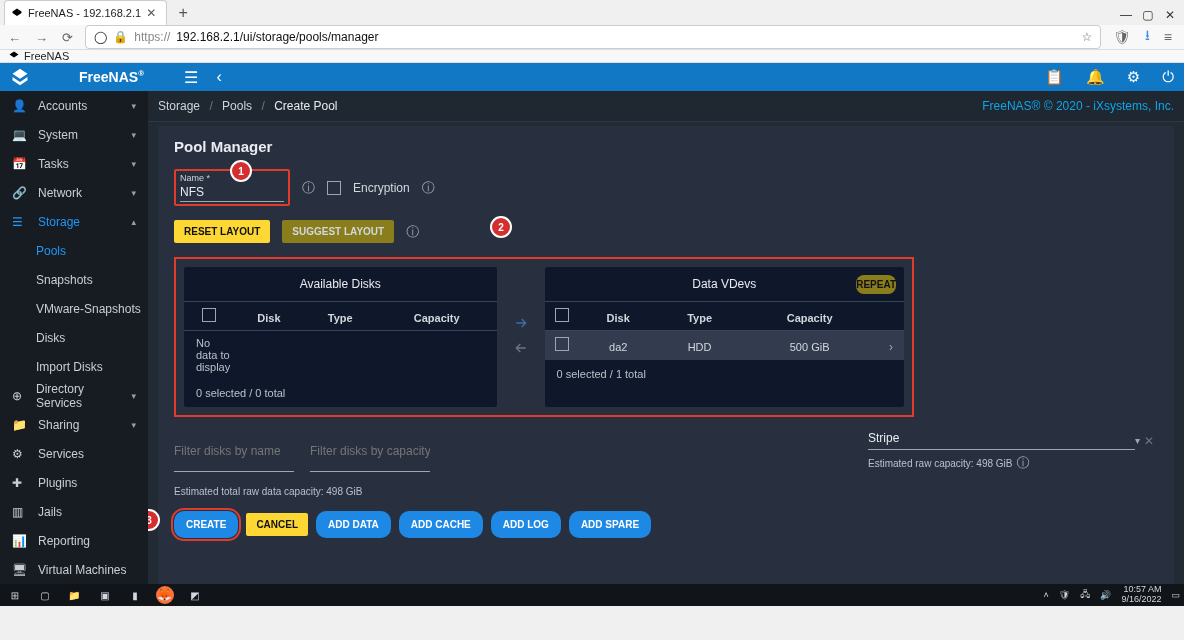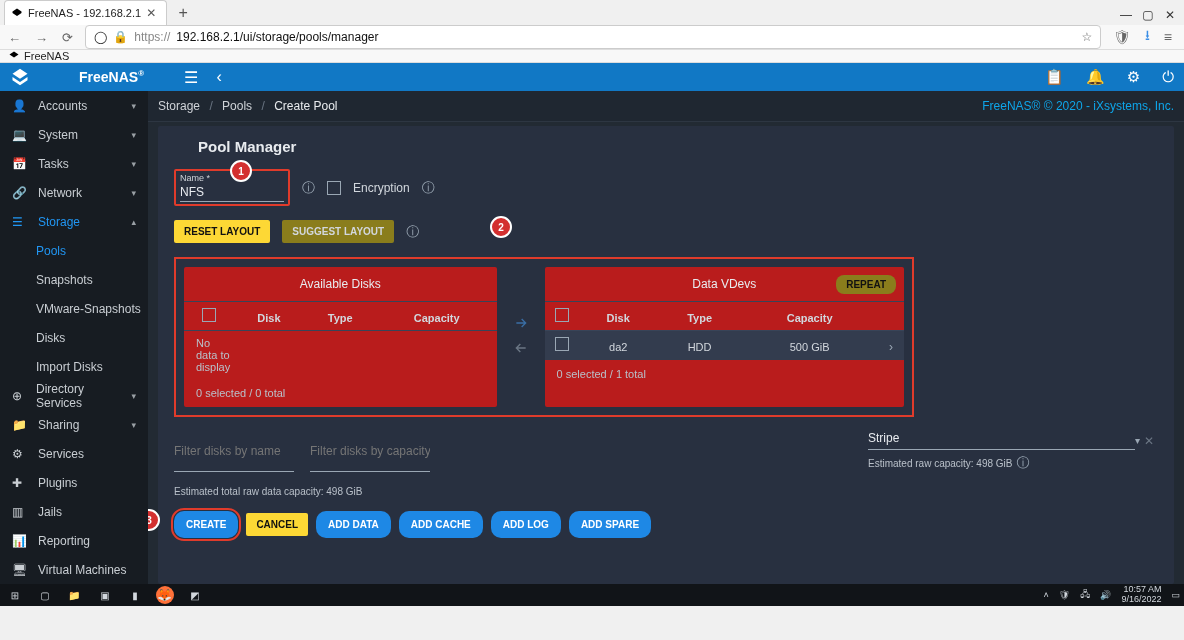--- a/index.html
+++ b/index.html
@@ -119,44 +119,44 @@
   .bc .sep{margin:0 6px;color:#6b7684;}
   .bc .cur{color:#e8ebee;}
   .copy{margin-left:auto;color:#0ea5e9;}
 
   .content-card{
     margin:4px 10px 0 10px;background:#283040;border-radius:2px;
     padding:12px 16px 18px 16px;color:#d2d7dd;font-size:12px;display:flex;flex-direction:column;gap:14px;
     position:relative;
     flex:1;
   }
-  .card-title{font-size:15px;font-weight:600;color:#e8ebef;margin-left:24px;}
+  .card-title{font-size:15px;font-weight:600;color:#e8ebef;}
 
   .row{display:flex;align-items:center;gap:12px;}
 
   .field-box{
     width:104px;border:2px solid #e03b2b;border-radius:2px;padding:2px 4px;
   }
   .field-label{font-size:9px;color:#cfd3d8;}
   .field-input{
     width:100%;background:transparent;border:none;border-bottom:1px solid #9aa7b4;color:#e8ebef;font-size:12px;padding:2px 0;
   }
   .help-ic{color:#9aa7b4;font-size:13px;}
   .chk-box{width:12px;height:12px;border:1px solid #9aa7b4;display:inline-block;}
   .enc-label{font-size:12px;color:#d2d7dd;}
 
   .yellow-btn{background:#fdd835;color:#111;border:none;padding:6px 10px;font-size:10px;font-weight:700;border-radius:2px;}
   .olive-btn{background:#8a7d1c;color:#d2d7dd;border:none;padding:6px 10px;font-size:10px;font-weight:700;border-radius:2px;}
 
   .vdev-wrap{border:2px solid #e03b2b;padding:8px;display:flex;gap:16px;position:relative;}
-  .panel{background:#b91c1c;border-radius:2px;display:flex;flex-direction:column;flex:1;min-width:0;}
+  .panel{background:#0f172a;border-radius:2px;display:flex;flex-direction:column;flex:1;min-width:0;}
   .panel.avl{flex:1;}
   .panel.dv{flex:1.15;}
   .panel-hdr{display:flex;align-items:center;justify-content:center;height:34px;color:#e8ebef;font-size:12px;position:relative;}
-  .panel-hdr .repeat-btn{position:absolute;right:8px;background:#8a7d1c;color:#111;border:none;padding:4px 10px;font-size:10px;font-weight:700;border-radius:8px;}
+  .panel-hdr .repeat-btn{position:absolute;right:8px;background:#8a7d1c;color:#111;border:none;padding:4px 0;font-size:10px;font-weight:700;border-radius:8px;}
 
   .tbl{display:table;width:100%;border-collapse:collapse;}
   .tr{display:table-row;}
   .th,.td{display:table-cell;padding:6px 4px;text-align:center;color:#d2d7dd;font-size:11px;border-top:1px solid #384458;}
   .th{font-weight:600;}
   .td.nodata{text-align:left;padding-left:12px;color:#b9c0c9;}
   .chk-cell{width:26px;}
   .foot{padding:8px 12px;color:#b9c0c9;font-size:11px;}
   .row-odd{background:#333c4e;}
   .caret-cell{width:18px;color:#9aa7b4;font-size:12px;}

